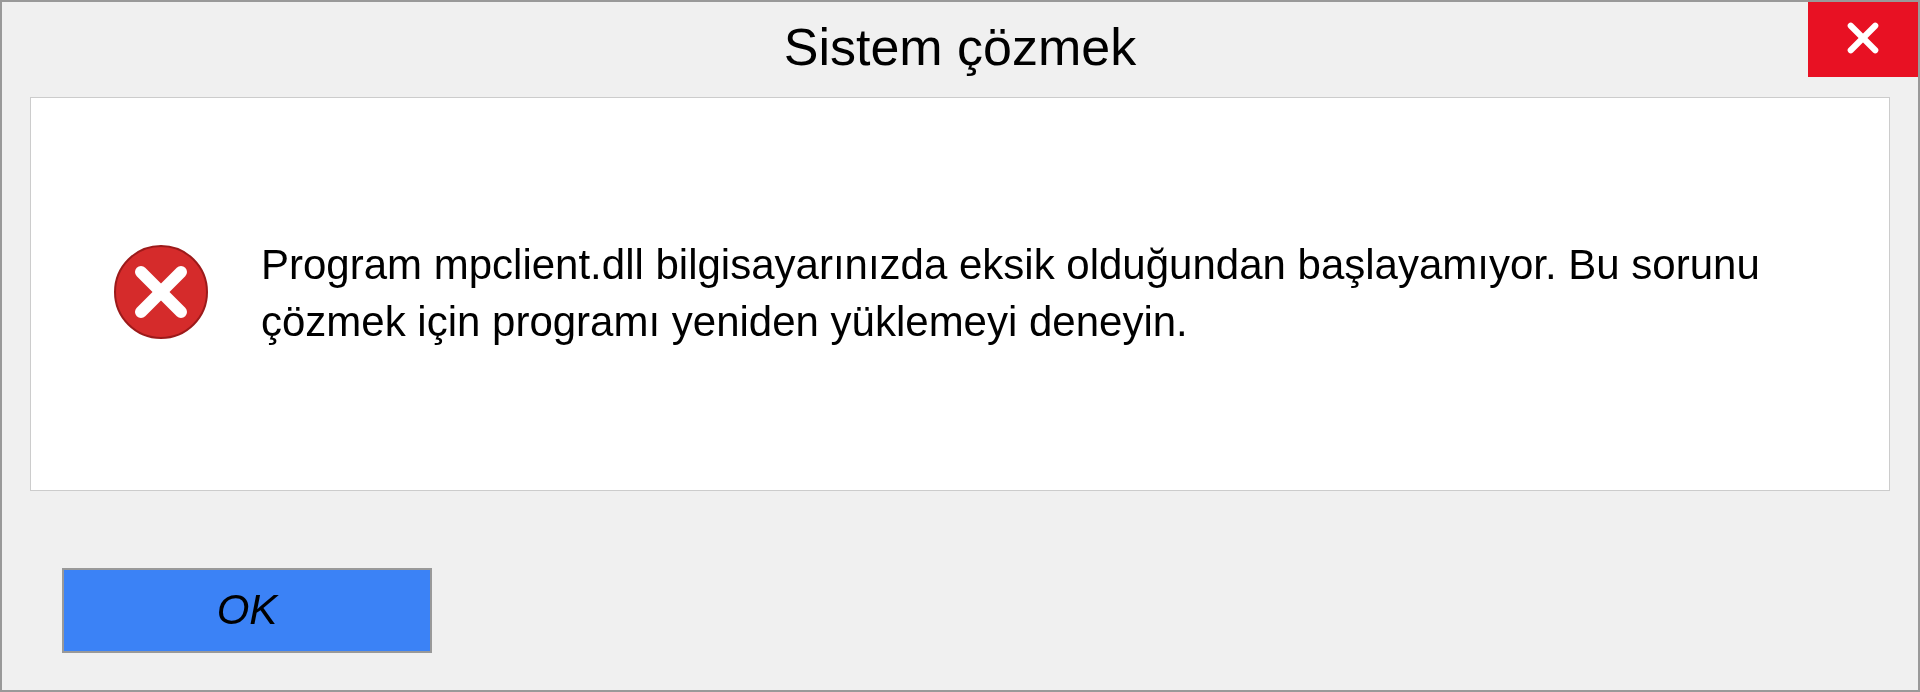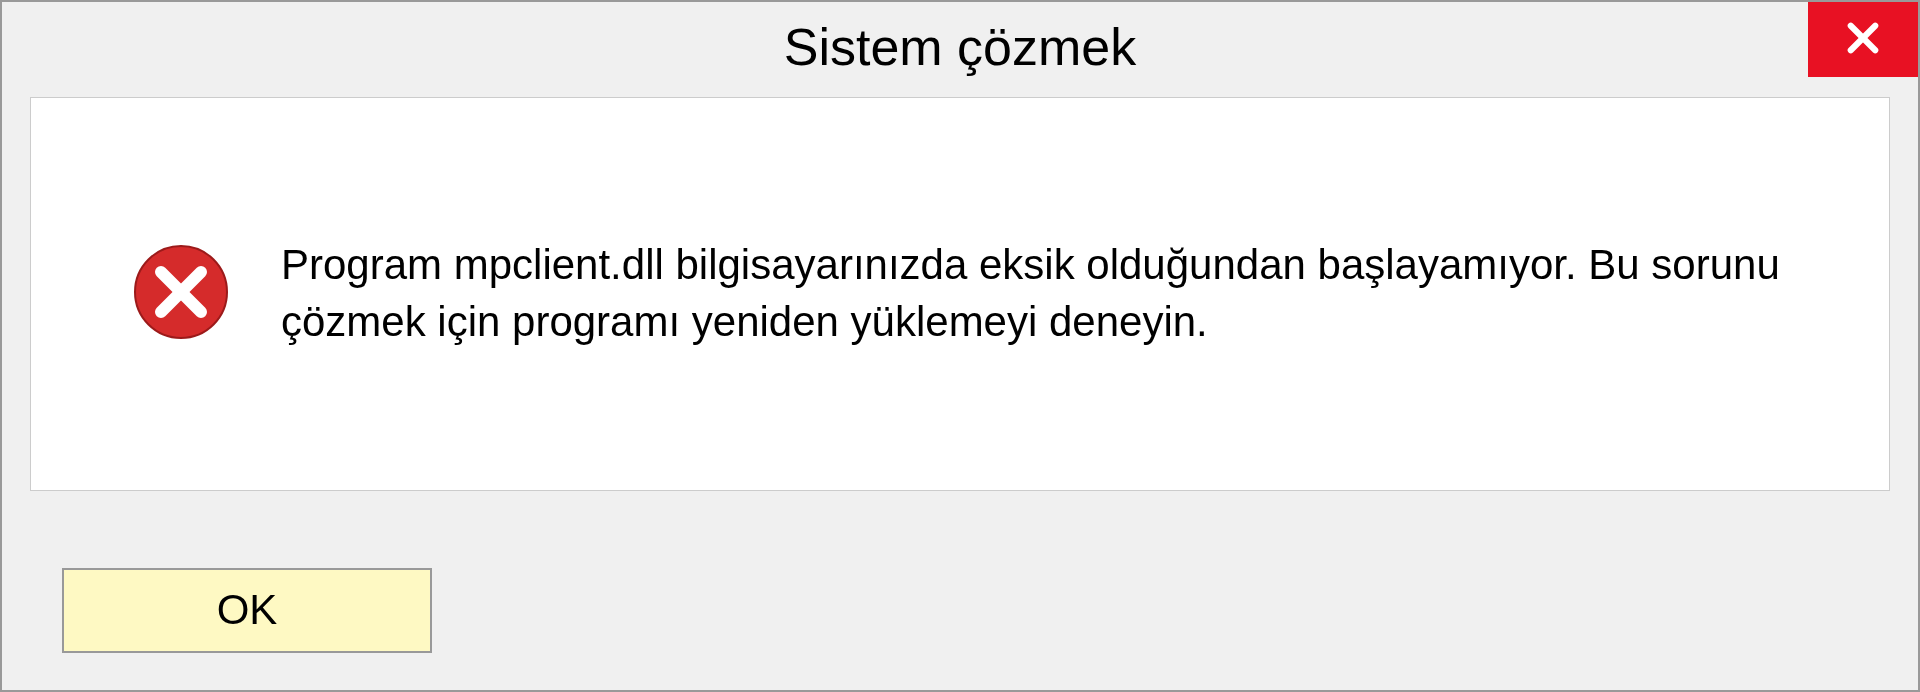--- a/index.html
+++ b/index.html
@@ -44,21 +44,21 @@
       width: 42px;
       height: 42px;
     }
     .content-box {
       margin: 5px 28px 0 28px;
       background: #fff;
       border: 1px solid #ccc;
       height: 394px;
       display: flex;
       align-items: center;
-      padding: 0 50px 0 100px;
+      padding: 0 50px 0 80px;
     }
     .error-icon-wrap {
       flex-shrink: 0;
       margin-right: 50px;
     }
     .error-icon {
       width: 100px;
       height: 100px;
     }
     .message-text {
@@ -81,29 +81,30 @@
       font-size: 70px;
       font-weight: 700;
       font-style: italic;
       color: #e81123;
       letter-spacing: 2px;
       font-family: Arial, sans-serif;
     }
     .ok-button {
       width: 370px;
       height: 85px;
-      background: #fef9c3;
+      background: #3b82f6;
       border: 2px solid #999;
       font-size: 42px;
       color: #000;
       display: flex;
       align-items: center;
       justify-content: center;
       cursor: pointer;
       font-family: inherit;
+      font-style: italic;
     }
   </style>
 </head>
 <body>
 
 <div class="title-bar">
   <span class="title-text">Sistem çözmek</span>
   <div class="close-btn">
     <span>
       <svg viewBox="0 0 24 24" fill="none" stroke="#fff" stroke-width="3.5" stroke-linecap="round">

